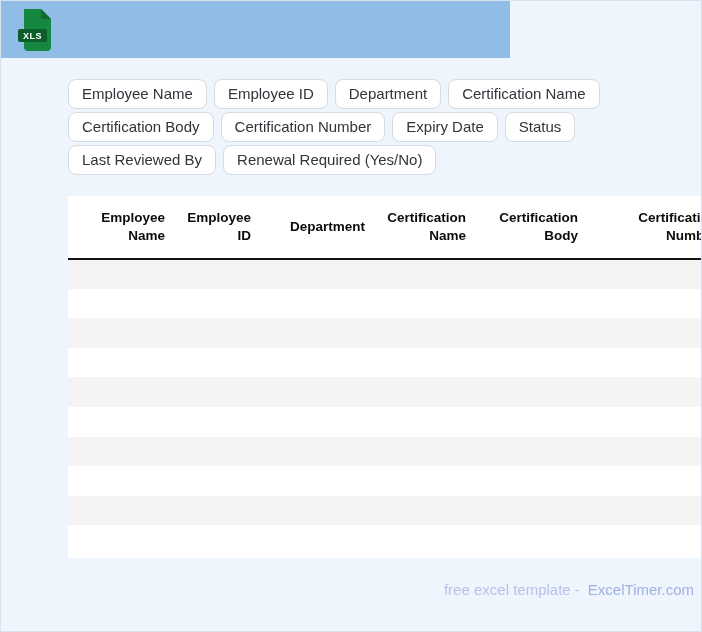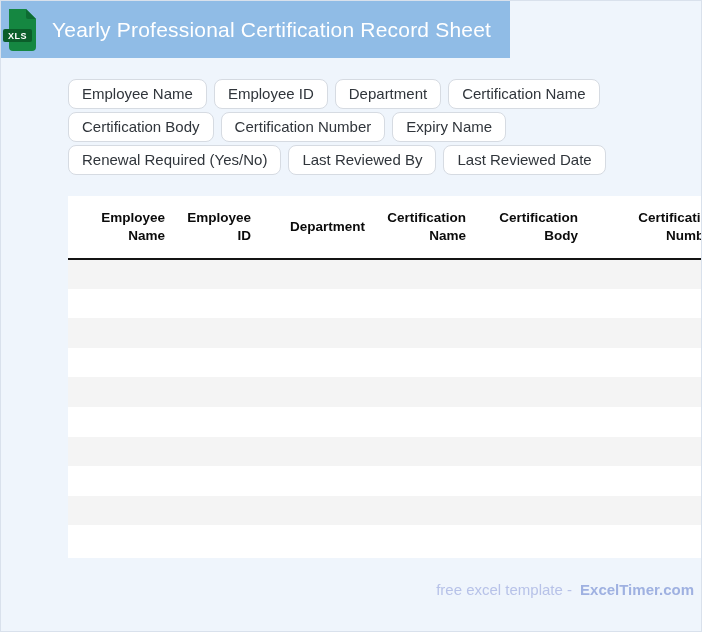--- a/index.html
+++ b/index.html
@@ -16,20 +16,21 @@
   }
 
   
   .titlebar {
     position: absolute;
     left: 0; top: 0;
     width: 509px; height: 57px;
     background: var(--bar, #90bce6);
     display: flex;
     align-items: center;
+    padding-left: 15px;
     box-sizing: border-box;
   }
   .titlebar .file-icon { flex: 0 0 auto; margin-right: 13px; display:block; }
   .titlebar h1 {
     margin: 0;
     font-size: 21px;
     font-weight: 400;
     color: #ffffff;
     letter-spacing: 0.2px;
     white-space: nowrap;
@@ -84,59 +85,58 @@
 
   
   .footer {
     position: absolute;
     right: 7px; top: 580px;
     font-size: 15px;
     color: #b7c2e8;
     white-space: nowrap;
   }
   .footer .brand {
-    font-weight: bold;
+    font-weight: normal;
     color: #9fb1e1;
     margin-left: 8px;
     text-decoration: none;
   }
 </style>
 </head>
 <body>
 
 <div class="page">
 
   <div class="titlebar">
     <svg class="file-icon" width="38" height="44" viewBox="0 0 38 44" aria-hidden="true">
 
       <path d="M8 1 h17 l10 10 v28 a4 4 0 0 1 -4 4 H12 a4 4 0 0 1 -4 -4 Z" fill="#158741"></path>
       <path d="M25 1 l10 10 h-8 a2 2 0 0 1 -2 -2 Z" fill="#0d6c32"></path>
 
       <rect x="2" y="21" width="29" height="13" rx="2" fill="#0b5e2a"></rect>
       <text x="16.5" y="31" text-anchor="middle" font-family="Liberation Sans, sans-serif" font-size="9" font-weight="bold" fill="#ffffff" letter-spacing="0.5">XLS</text>
     </svg>
-    <h1>Yearly Professional Certification Record Sheet</h1>
   </div>
 
   <div class="chips" id="chips">
       <div class="chip-row">
         <span class="chip">Employee Name</span>
         <span class="chip">Employee ID</span>
         <span class="chip">Department</span>
         <span class="chip">Certification Name</span>
       </div>
       <div class="chip-row">
         <span class="chip">Certification Body</span>
         <span class="chip">Certification Number</span>
-        <span class="chip">Expiry Name</span>
+        <span class="chip">Expiry Date</span>
+        <span class="chip">Status</span>
       </div>
       <div class="chip-row">
+        <span class="chip">Last Reviewed By</span>
         <span class="chip">Renewal Required (Yes/No)</span>
-        <span class="chip">Last Reviewed By</span>
-        <span class="chip">Last Reviewed Date</span>
       </div>
     </div>
 
   <div class="table-wrap">
     <table class="record-table" id="record-table">
       <colgroup id="record-colgroup">
           <col style="width: 107px;">
           <col style="width: 86px;">
           <col style="width: 114px;">
           <col style="width: 101px;">

